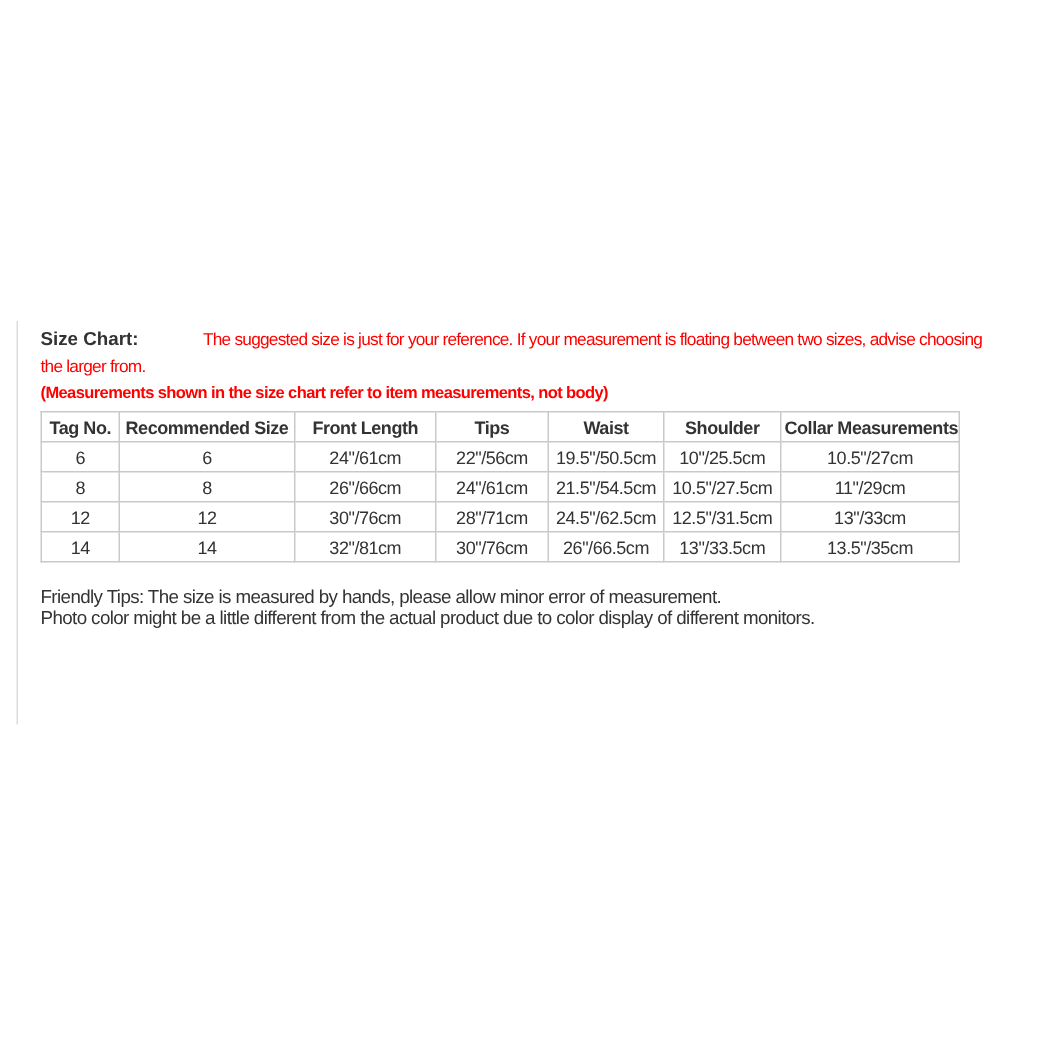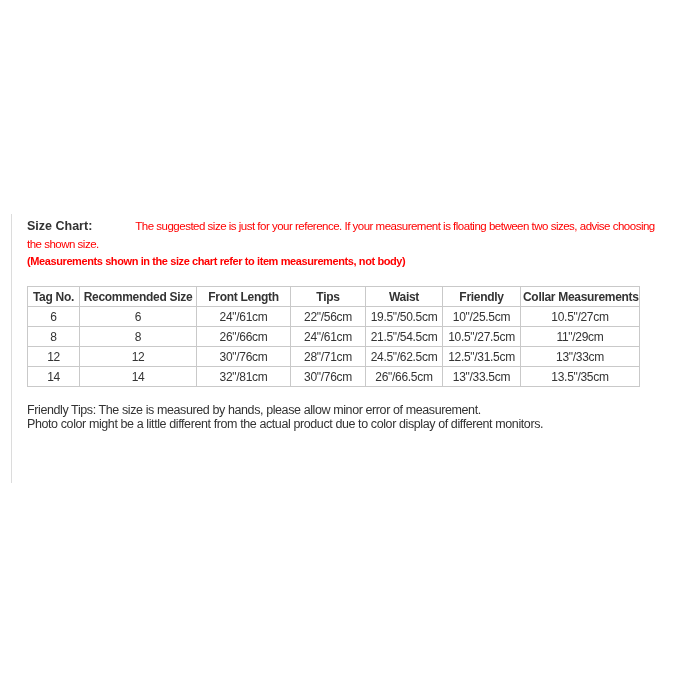--- a/index.html
+++ b/index.html
@@ -50,21 +50,21 @@
   }
   .bold-note {
     margin: 0;
     font-weight: bold;
     font-size: 11px;
     line-height: 17px;
     letter-spacing: -0.4px;
     color: #ff0000;
   }
   table.size-table {
-    margin-top: 16px;
+    margin-top: 3px;
     border-collapse: collapse;
     table-layout: fixed;
     width: 612px;
     font-size: 12px;
     color: #333333;
     letter-spacing: -0.3px;
   }
   table.size-table th,
   table.size-table td {
     border: 1px solid #c9c9c9;
@@ -88,42 +88,42 @@
   }
 </style>
 </head>
 <body>
 
 <div class="page">
   <div class="left-rule"></div>
 
   <div class="content">
 
-    <p class="intro"><span class="label">Size Chart:</span><span class="spacer"></span><span class="red">The suggested size is just for your reference. If your measurement is floating between two sizes, advise choosing</span><br><span class="red">the shown size.</span></p>
+    <p class="intro"><span class="label">Size Chart:</span><span class="spacer"></span><span class="red">The suggested size is just for your reference. If your measurement is floating between two sizes, advise choosing</span><br><span class="red">the larger from.</span></p>
 
     <p class="bold-note">(Measurements shown in the size chart refer to item measurements, not body)</p>
 
     <table class="size-table">
       <colgroup>
         <col style="width:52px">
         <col style="width:117px">
         <col style="width:94px">
         <col style="width:75px">
         <col style="width:77px">
         <col style="width:78px">
         <col style="width:119px">
       </colgroup>
       <thead>
         <tr>
             <th>Tag No.</th>
             <th>Recommended Size</th>
             <th>Front Length</th>
             <th>Tips</th>
             <th>Waist</th>
-            <th>Friendly</th>
+            <th>Shoulder</th>
             <th>Collar Measurements</th>
           </tr>
       </thead>
       <tbody>
           <tr>
             <td>6</td>
             <td>6</td>
             <td>24"/61cm</td>
             <td>22"/56cm</td>
             <td>19.5"/50.5cm</td>

